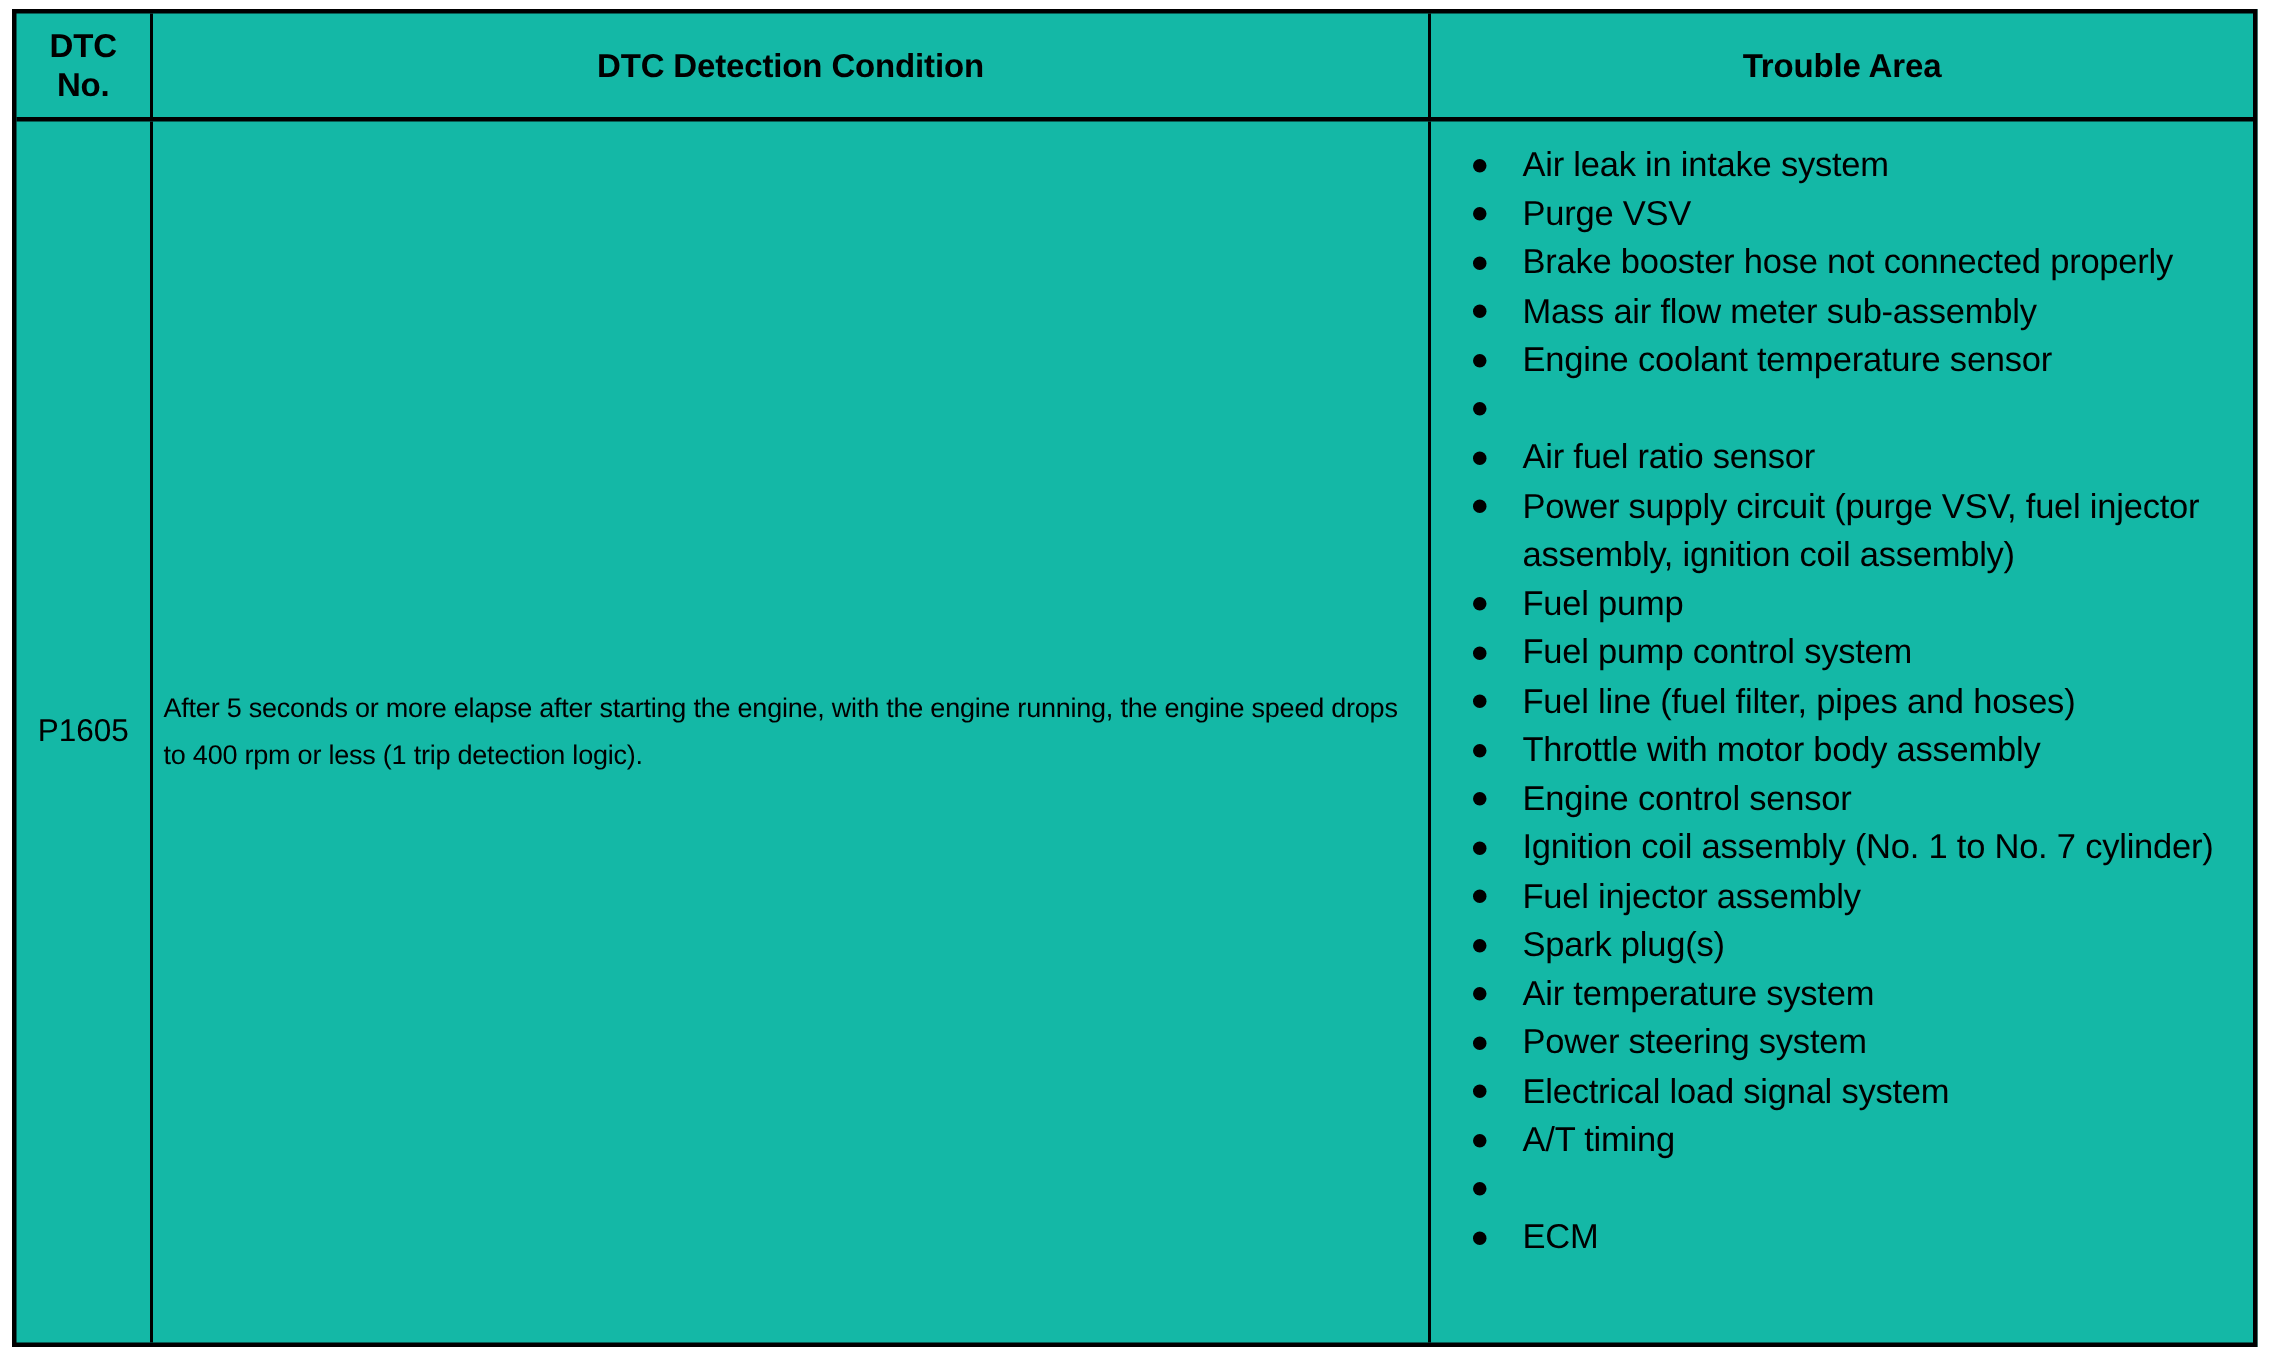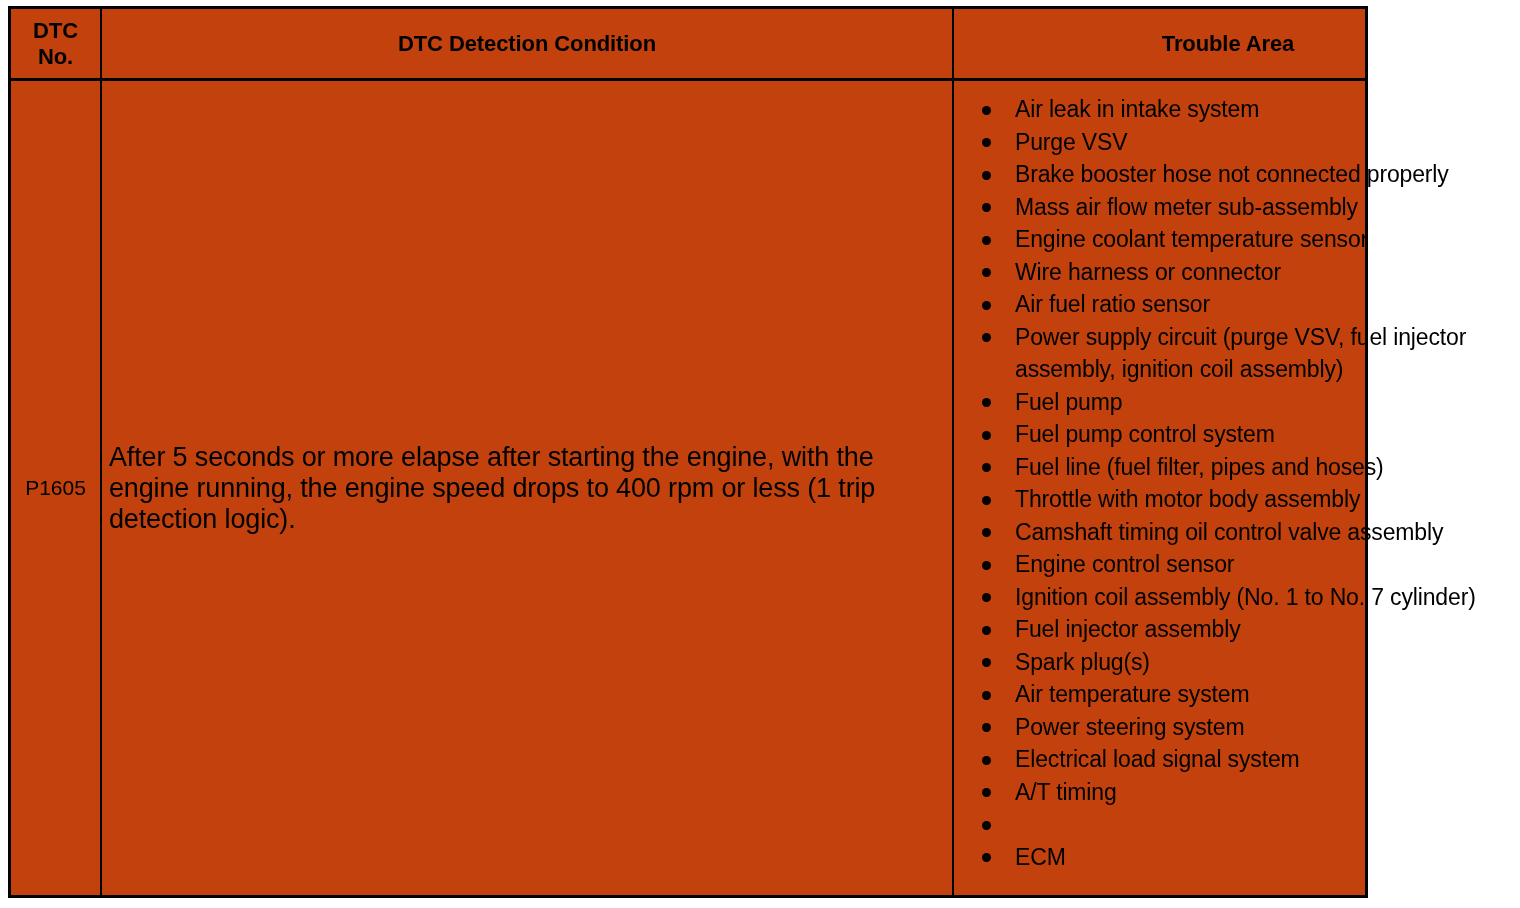--- a/index.html
+++ b/index.html
@@ -21,25 +21,25 @@
     width: 1520px;
     height: 908px;
     background: #ffffff;
   }
 
   
   .dtc-table {
     position: absolute;
     left: 8px;
     top: 6px;
-    width: 1360px;       
+    width: 1497px;       
     height: 892px;       
     box-sizing: border-box;
     border: 3px solid #000000;
-    background: #c2410c;
+    background: #14b8a6;
   }
 
   
   .thead {
     position: absolute;
     left: 0;
     top: 0;
     right: 0;
     height: 72px;             
     border-bottom: 3px solid #000000;
@@ -91,21 +91,21 @@
   }
   .td-cond {
     left: 89px;
     width: 852px;
     border-left: 2px solid #000000;
     display: flex;
     align-items: center;
     padding: 0 8px 0 7px;
   }
   .td-cond .cond-text {
-    font-size: 27px;
+    font-size: 18px;
     line-height: 31px;
     letter-spacing: -0.15px;
   }
   .td-area {
     left: 941px;
     width: 550px;
     border-left: 2px solid #000000;
     padding: 12px 4px 0 0;
   }
 
@@ -162,28 +162,27 @@
         <span class="cond-text">After 5 seconds or more elapse after starting the engine, with the engine running, the engine speed drops to 400 rpm or less (1 trip detection logic).</span>
       </div>
 
       <div class="td td-area">
         <ul class="trouble-list">
             <li><span class="bullet"></span><span>Air leak in intake system</span></li>
             <li><span class="bullet"></span><span>Purge VSV</span></li>
             <li><span class="bullet"></span><span>Brake booster hose not connected properly</span></li>
             <li><span class="bullet"></span><span>Mass air flow meter sub-assembly</span></li>
             <li><span class="bullet"></span><span>Engine coolant temperature sensor</span></li>
-            <li><span class="bullet"></span><span>Wire harness or connector</span></li>
+            <li><span class="bullet"></span></li>
             <li><span class="bullet"></span><span>Air fuel ratio sensor</span></li>
             <li><span class="bullet"></span><span>Power supply circuit (purge VSV, fuel injector assembly, ignition coil assembly)</span></li>
             <li><span class="bullet"></span><span>Fuel pump</span></li>
             <li><span class="bullet"></span><span>Fuel pump control system</span></li>
             <li><span class="bullet"></span><span>Fuel line (fuel filter, pipes and hoses)</span></li>
             <li><span class="bullet"></span><span>Throttle with motor body assembly</span></li>
-            <li><span class="bullet"></span><span>Camshaft timing oil control valve assembly</span></li>
             <li><span class="bullet"></span><span>Engine control sensor</span></li>
             <li><span class="bullet"></span><span>Ignition coil assembly (No. 1 to No. 7 cylinder)</span></li>
             <li><span class="bullet"></span><span>Fuel injector assembly</span></li>
             <li><span class="bullet"></span><span>Spark plug(s)</span></li>
             <li><span class="bullet"></span><span>Air temperature system</span></li>
             <li><span class="bullet"></span><span>Power steering system</span></li>
             <li><span class="bullet"></span><span>Electrical load signal system</span></li>
             <li><span class="bullet"></span><span>A/T timing</span></li>
             <li><span class="bullet"></span></li>
             <li><span class="bullet"></span><span>ECM</span></li>

